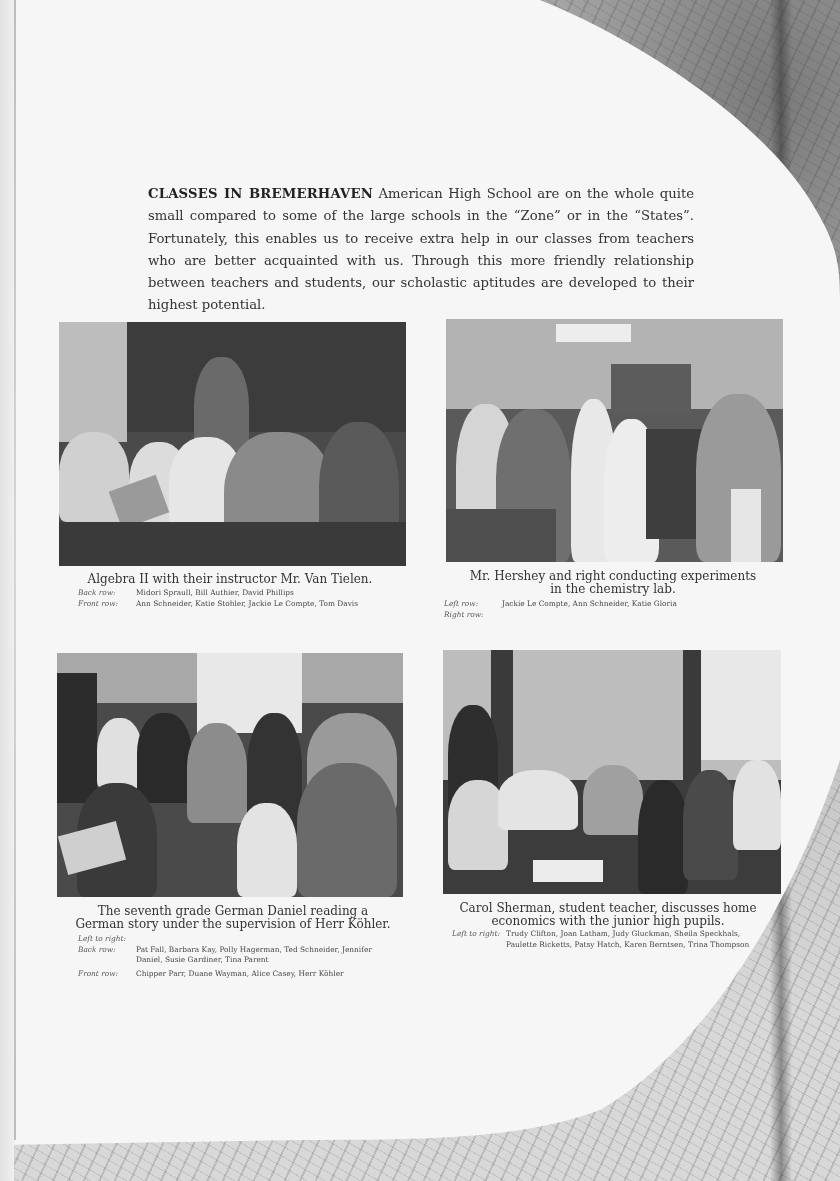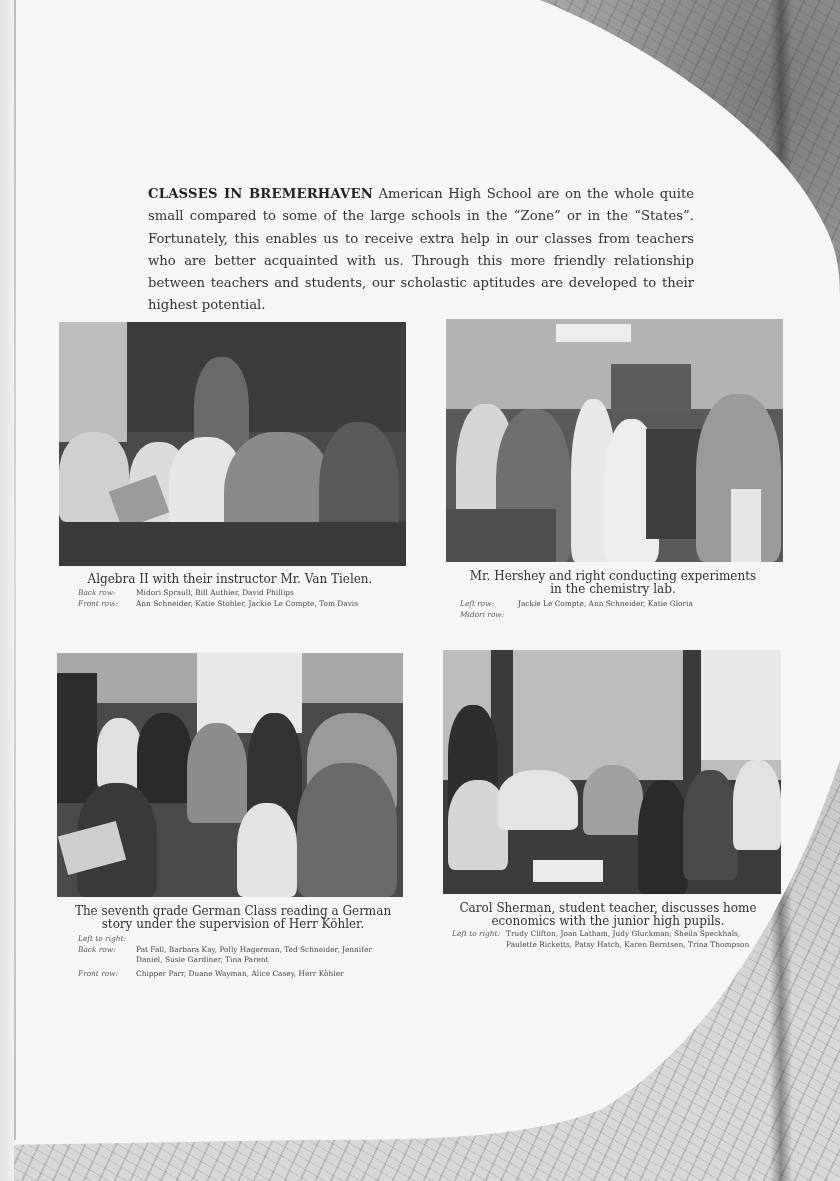--- a/index.html
+++ b/index.html
@@ -104,45 +104,45 @@
   <div class="fig" style="left:10px;top:85px;width:60px;height:140px;background:#d5d5d5;"></div>
   <div class="fig" style="left:50px;top:90px;width:75px;height:153px;background:#6f6f6f;"></div>
   <div class="fig" style="left:125px;top:80px;width:45px;height:163px;background:#e8e8e8;"></div>
   <div class="fig" style="left:158px;top:100px;width:55px;height:143px;background:#ededed;"></div>
   <div class="wall" style="left:200px;top:110px;width:80px;height:110px;background:#3e3e3e;"></div>
   <div class="fig" style="left:250px;top:75px;width:85px;height:168px;background:#9a9a9a;"></div>
   <div class="wall" style="left:285px;top:170px;width:30px;height:73px;background:#e6e6e6;"></div>
   <div class="wall" style="left:0;top:190px;width:110px;height:53px;background:#4e4e4e;"></div>
 </div>
 <div class="caption" style="left:468px; top:570px; width:290px;">Mr. Hershey and right conducting experiments in the chemistry lab.</div>
-<div class="names" style="left:460px; top:599px; width:308px;">
+<div class="names" style="left:444px; top:599px; width:308px;">
   <div class="row">
       <span class="lbl w2">Left row:</span>
       <span class="val">Jackie Le Compte, Ann Schneider, Katie Gloria</span>
     </div>
   <div class="row">
-      <span class="lbl w2">Midori row:</span>
+      <span class="lbl w2">Right row:</span>
     </div>
 </div>
 
 <div class="photo" style="left:57px; top:653px; width:346px; height:244px; background:#4a4a4a;">
   <div class="wall" style="left:0;top:0;width:346px;height:50px;background:#a8a8a8;"></div>
   <div class="wall" style="left:140px;top:0;width:105px;height:80px;background:#e8e8e8;"></div>
   <div class="wall" style="left:0;top:20px;width:40px;height:130px;background:#2c2c2c;"></div>
   <div class="fig" style="left:40px;top:65px;width:45px;height:70px;background:#e0e0e0;"></div>
   <div class="fig" style="left:80px;top:60px;width:55px;height:90px;background:#2a2a2a;"></div>
   <div class="fig" style="left:130px;top:70px;width:60px;height:100px;background:#8c8c8c;"></div>
   <div class="fig" style="left:190px;top:60px;width:55px;height:120px;background:#333;"></div>
   <div class="fig" style="left:250px;top:60px;width:90px;height:100px;background:#9a9a9a;"></div>
   <div class="fig" style="left:20px;top:130px;width:80px;height:114px;background:#3a3a3a;"></div>
   <div class="wall" style="left:5px;top:175px;width:60px;height:40px;background:#cfcfcf;transform:rotate(-15deg);"></div>
   <div class="fig" style="left:180px;top:150px;width:60px;height:94px;background:#e3e3e3;"></div>
   <div class="fig" style="left:240px;top:110px;width:100px;height:134px;background:#6a6a6a;"></div>
 </div>
-<div class="caption" style="left:72px; top:905px; width:322px;">The seventh grade German Class reading a German story under the supervision of Herr Köhler.</div>
+<div class="caption" style="left:72px; top:905px; width:322px;">The seventh grade German Daniel reading a German story under the supervision of Herr Köhler.</div>
 <div class="names" style="left:78px; top:934px; width:316px;">
   <div class="solo">Left to right:</div>
   <div class="row">
       <span class="lbl w1">Back row:</span>
       <span class="val">Pat Fall, Barbara Kay, Polly Hagerman, Ted Schneider, Jennifer Daniel, Susie Gardiner, Tina Parent</span>
     </div>
   <div class="row" style="margin-top:3px;">
       <span class="lbl w1">Front row:</span>
       <span class="val">Chipper Parr, Duane Wayman, Alice Casey, Herr Köhler</span>
     </div>

